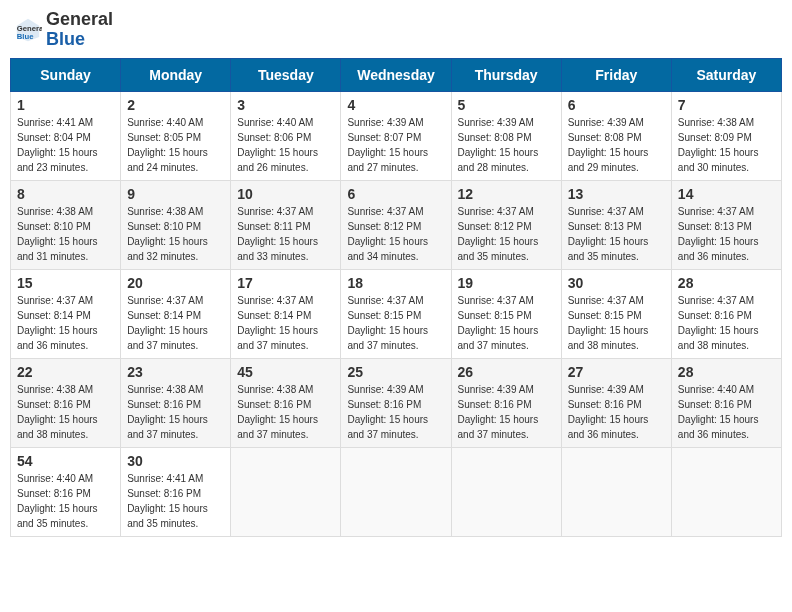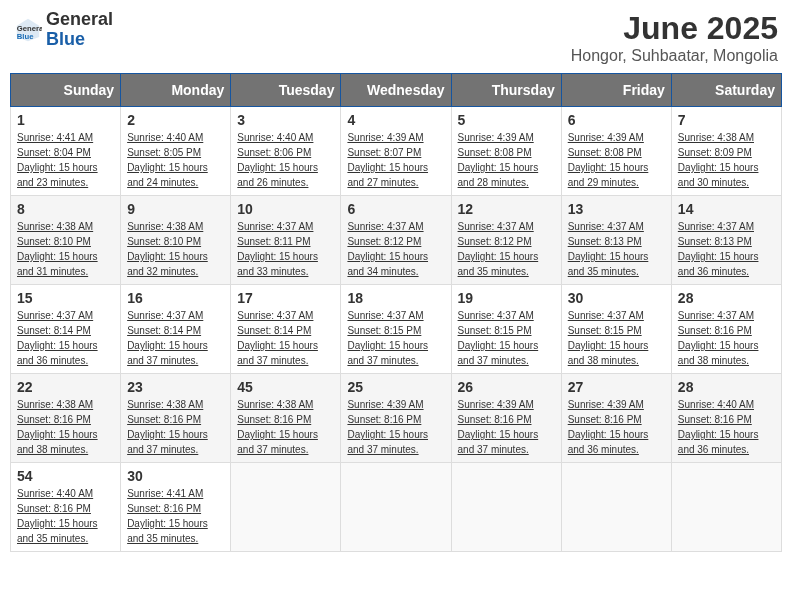--- a/index.html
+++ b/index.html
@@ -44,26 +44,26 @@
     .subtitle {
       font-size: 16px;
       color: #555;
     }
     .calendar {
       width: 100%;
       border-collapse: collapse;
       border: 1px solid #ccc;
     }
     .calendar thead tr th {
-      background-color: #737373;
+      background-color: #0369a1;
       color: white;
       padding: 8px 6px;
       font-size: 14px;
       font-weight: bold;
-      text-align: right;
+      text-align: center;
       border: 1px solid #1555a0;
     }
     .calendar tbody tr td {
       vertical-align: top;
       padding: 5px 6px;
       border: 1px solid #ddd;
       font-size: 10.5px;
       color: #333;
       background: #fff;
       width: calc(100% / 7);
@@ -75,45 +75,40 @@
     .day-number {
       font-size: 14px;
       font-weight: bold;
       display: block;
       margin-bottom: 2px;
     }
     .day-info {
       font-size: 10px;
       line-height: 1.5;
       color: #333;
-      text-decoration: underline;
     }
     .empty-cell {
       background: #f9f9f9 !important;
     }
   </style>
 </head>
 <body>
 
 <div class="header-area">
   <div class="logo">
     <svg class="logo-icon" viewBox="0 0 40 40">
       <polygon points="20,4 36,14 36,30 20,36 4,30 4,14" fill="#1a6cb5" opacity="0.15"></polygon>
       <text x="4" y="22" font-size="11" font-weight="bold" fill="#333" font-family="Arial">General</text>
       <text x="4" y="33" font-size="11" font-weight="bold" fill="#1a6cb5" font-family="Arial">Blue</text>
     </svg>
     <div style="display:flex;flex-direction:column;line-height:1.15;margin-left:2px;">
       <span class="logo-text logo-general">General</span>
       <span class="logo-text logo-blue">Blue</span>
     </div>
   </div>
-  <div class="title-area">
-    <div class="main-title">June 2025</div>
-    <div class="subtitle">Hongor, Suhbaatar, Mongolia</div>
-  </div>
 </div>
 
 <table class="calendar">
   <thead>
     <tr>
     <th>Sunday</th>
         <th>Monday</th>
         <th>Tuesday</th>
         <th>Wednesday</th>
         <th>Thursday</th>
@@ -181,21 +176,21 @@
           <span class="day-number">14</span>
           <div class="day-info">Sunrise: 4:37 AM<br>Sunset: 8:13 PM<br>Daylight: 15 hours and 36 minutes.</div>
         </td>
       </tr>
       <tr>
         <td>
           <span class="day-number">15</span>
           <div class="day-info">Sunrise: 4:37 AM<br>Sunset: 8:14 PM<br>Daylight: 15 hours and 36 minutes.</div>
         </td>
         <td>
-          <span class="day-number">16</span>
+          <span class="day-number">20</span>
           <div class="day-info">Sunrise: 4:37 AM<br>Sunset: 8:14 PM<br>Daylight: 15 hours and 37 minutes.</div>
         </td>
         <td>
           <span class="day-number">17</span>
           <div class="day-info">Sunrise: 4:37 AM<br>Sunset: 8:14 PM<br>Daylight: 15 hours and 37 minutes.</div>
         </td>
         <td>
           <span class="day-number">18</span>
           <div class="day-info">Sunrise: 4:37 AM<br>Sunset: 8:15 PM<br>Daylight: 15 hours and 37 minutes.</div>
         </td>

